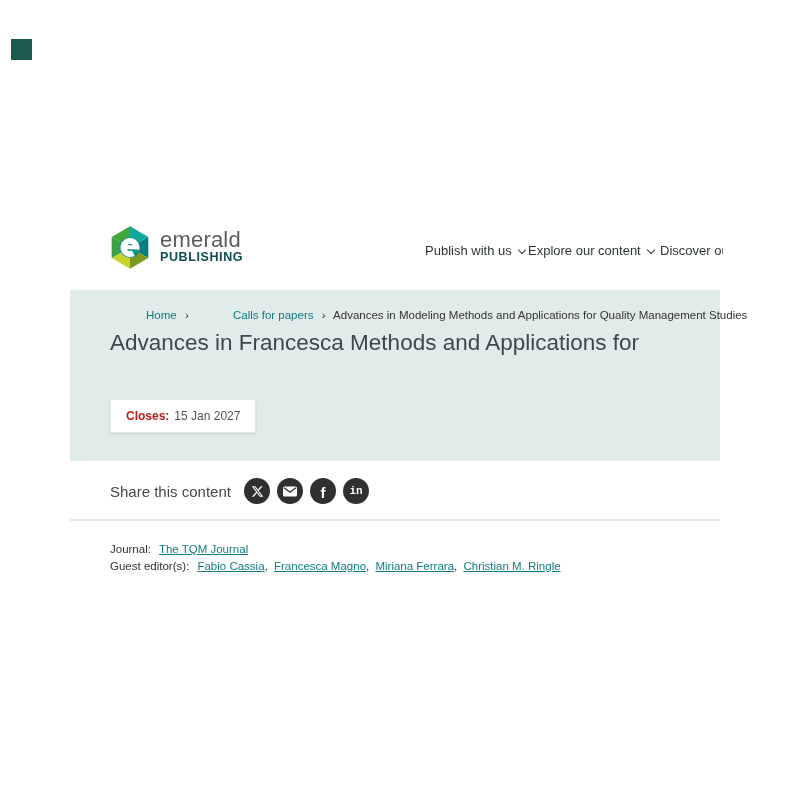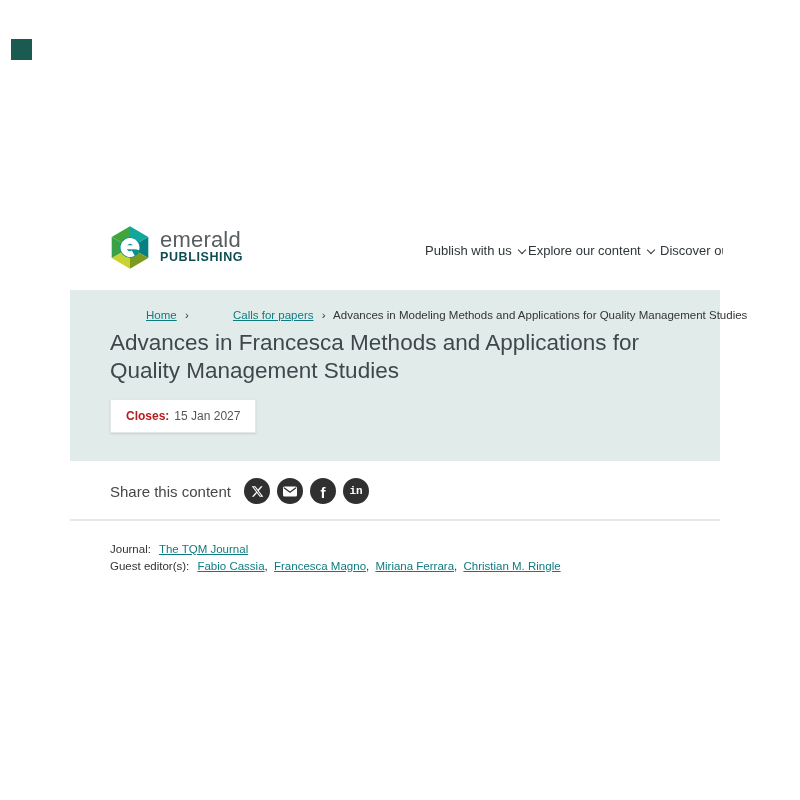--- a/index.html
+++ b/index.html
@@ -21,21 +21,21 @@
   .nav-item { position:absolute; top:243px; font-size:13px; color:#2f3639; white-space:nowrap; cursor:pointer; }
   .nav-1 { left:425px; }
   .nav-2 { left:528px; }
   .nav-3 { left:660px; width:63px; overflow:hidden; }
   .chev { display:inline-block; width:6px; height:6px; border-right:1.5px solid #2f3639;
           border-bottom:1.5px solid #2f3639; transform:rotate(45deg); margin-left:7px; vertical-align:2px; }
 
   
   .banner { position:absolute; left:70px; top:290px; width:650px; height:171px; background:#e1ecea; }
   .breadcrumb { position:absolute; left:40px; top:19px; font-size:11.5px; color:#333; white-space:nowrap; }
-  .bc-link { color:#0e7b80; text-decoration:underline; cursor:pointer;padding-left:36px; }
+  .bc-link { color:#0e7b80; cursor:pointer;padding-left:36px; }
   .bc-sep { color:#333; margin:0 5px; }
   .banner-title { position:absolute; left:40px; top:39px; width:600px;
                   font-size:22.5px; line-height:28px; color:#3f474d; font-weight:500; }
   .closes-box { position:absolute; left:40px; top:109px; background:#ffffff; border:1px solid #e4e7e7;
                 box-shadow:0 1px 2px rgba(0,0,0,0.12); padding:9px 15px; font-size:12px; white-space:nowrap; }
   .closes-label { font-weight:bold; color:#b91c1c; margin-right:5px; }
   .closes-date { color:#555555; }
 
   
   .share-label { position:absolute; left:110px; top:483px; font-size:15px; color:#474747; }
@@ -94,21 +94,20 @@
   <div class="banner">
     <div class="breadcrumb">
       <span class="bc-link">Home</span>
       <span class="bc-sep">›</span>
       <span class="bc-link">Calls for papers</span>
       <span class="bc-sep">›</span>
       <span>Advances in Modeling Methods and Applications for Quality Management Studies</span>
     </div>
     <h1 class="banner-title">
       <span>Advances in Francesca Methods and Applications for</span><br>
-      <span>Quality Management Studies</span>
     </h1>
     <div class="closes-box">
       <span class="closes-label">Closes:</span><span class="closes-date">15 Jan 2027</span>
     </div>
   </div>
 
   <div class="share-label">Share this content</div>
   <div class="share-icons">
     <div class="icon-circle">
       <svg width="13" height="13" viewBox="0 0 24 24">

